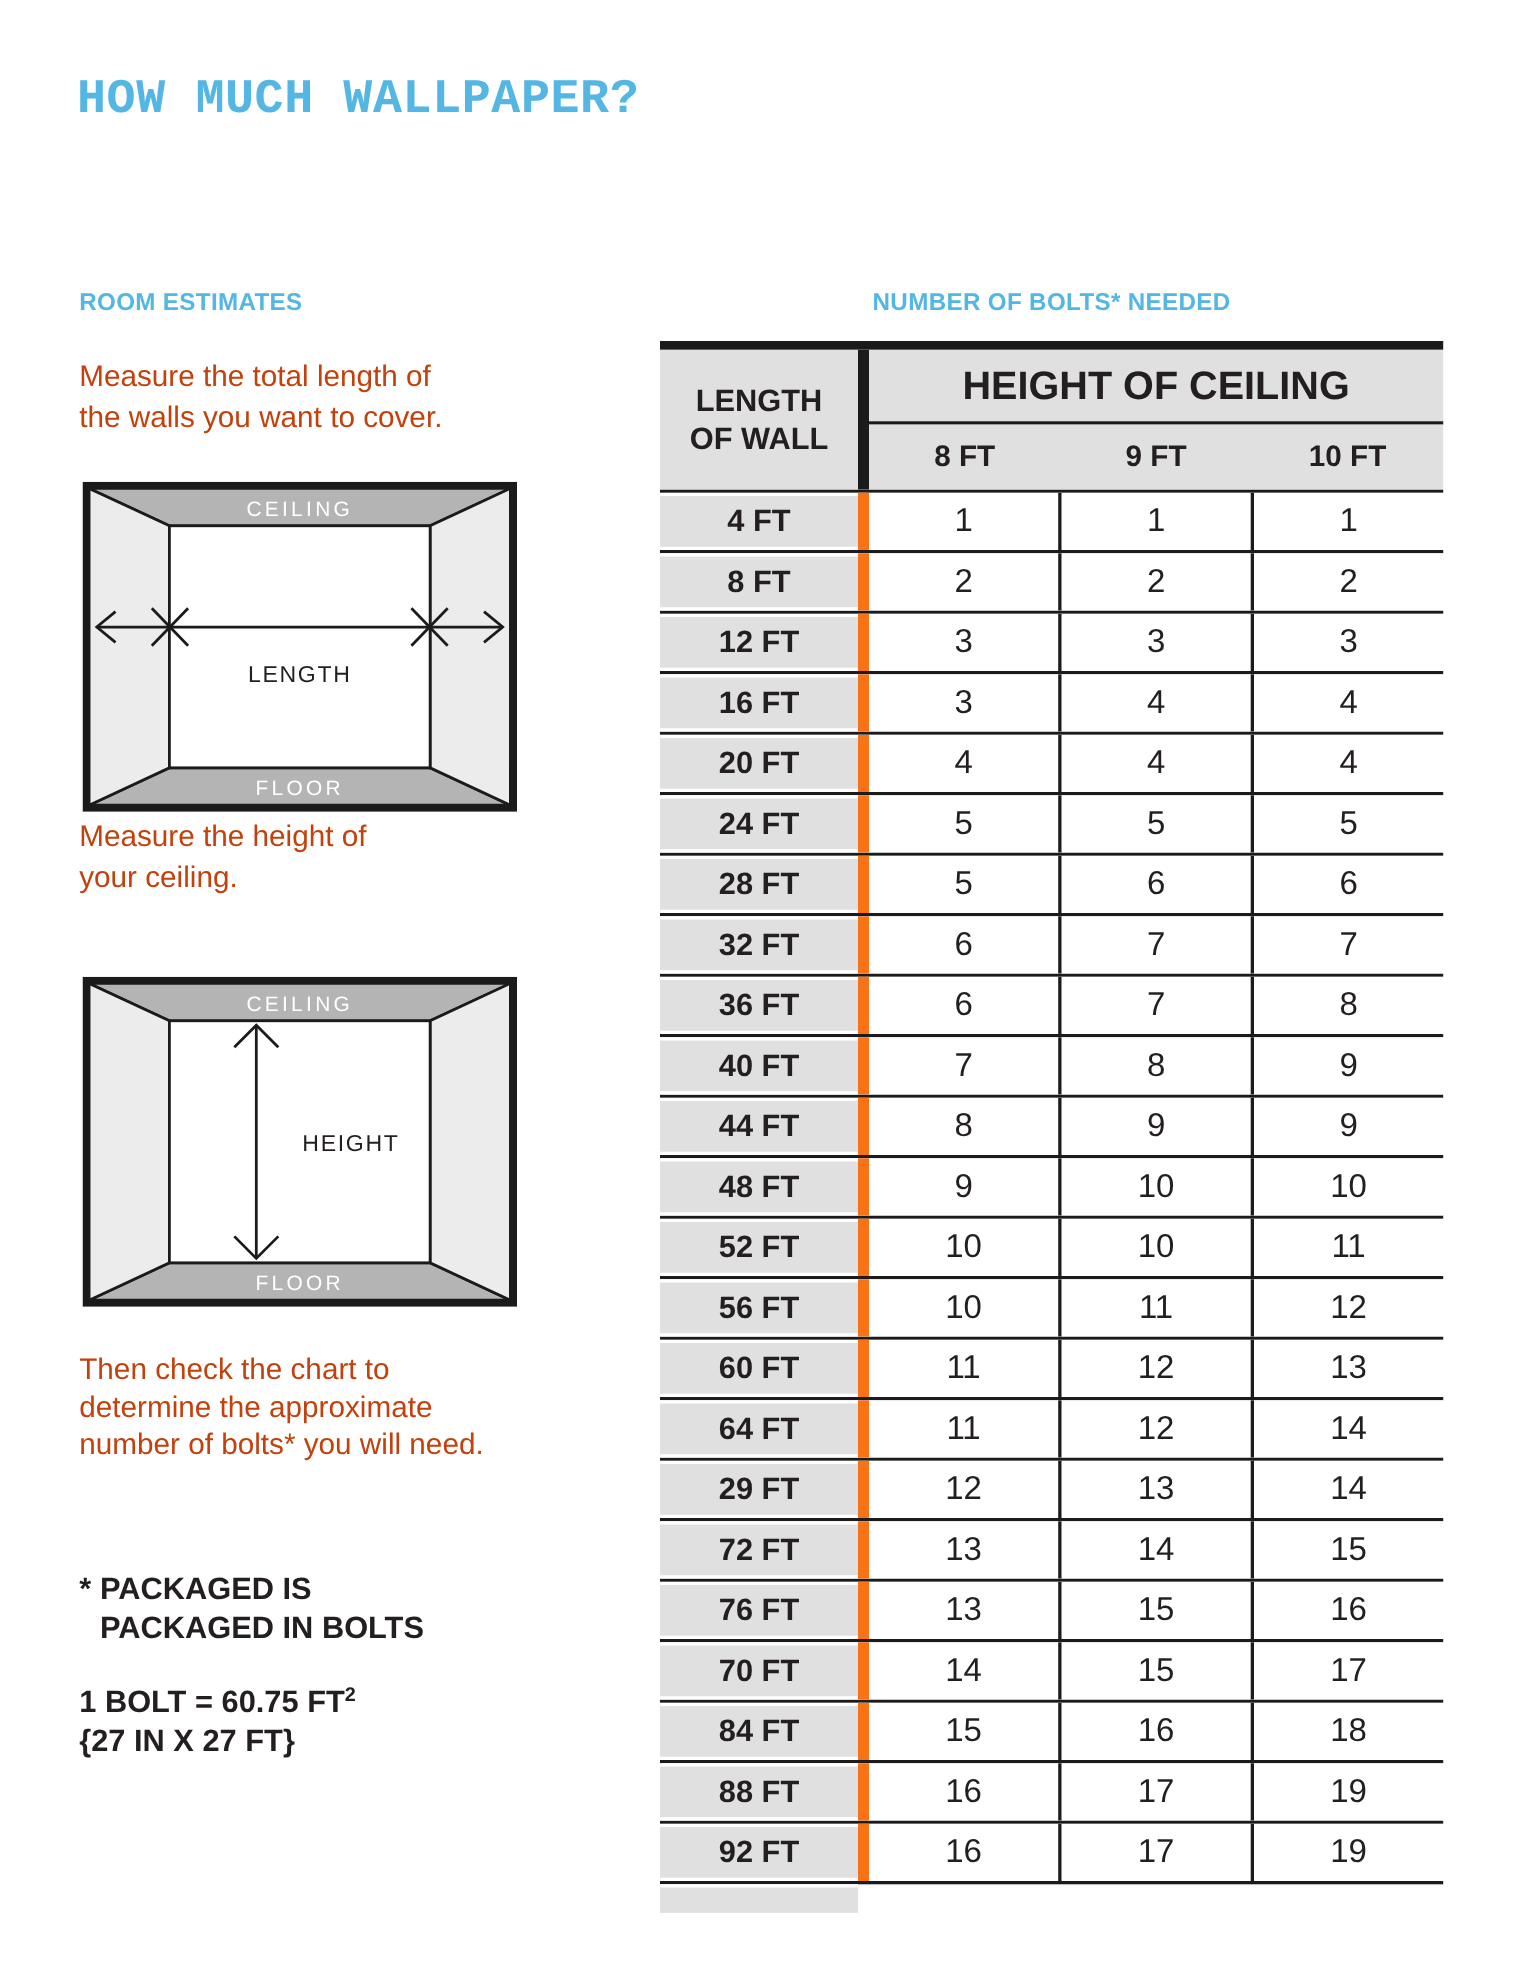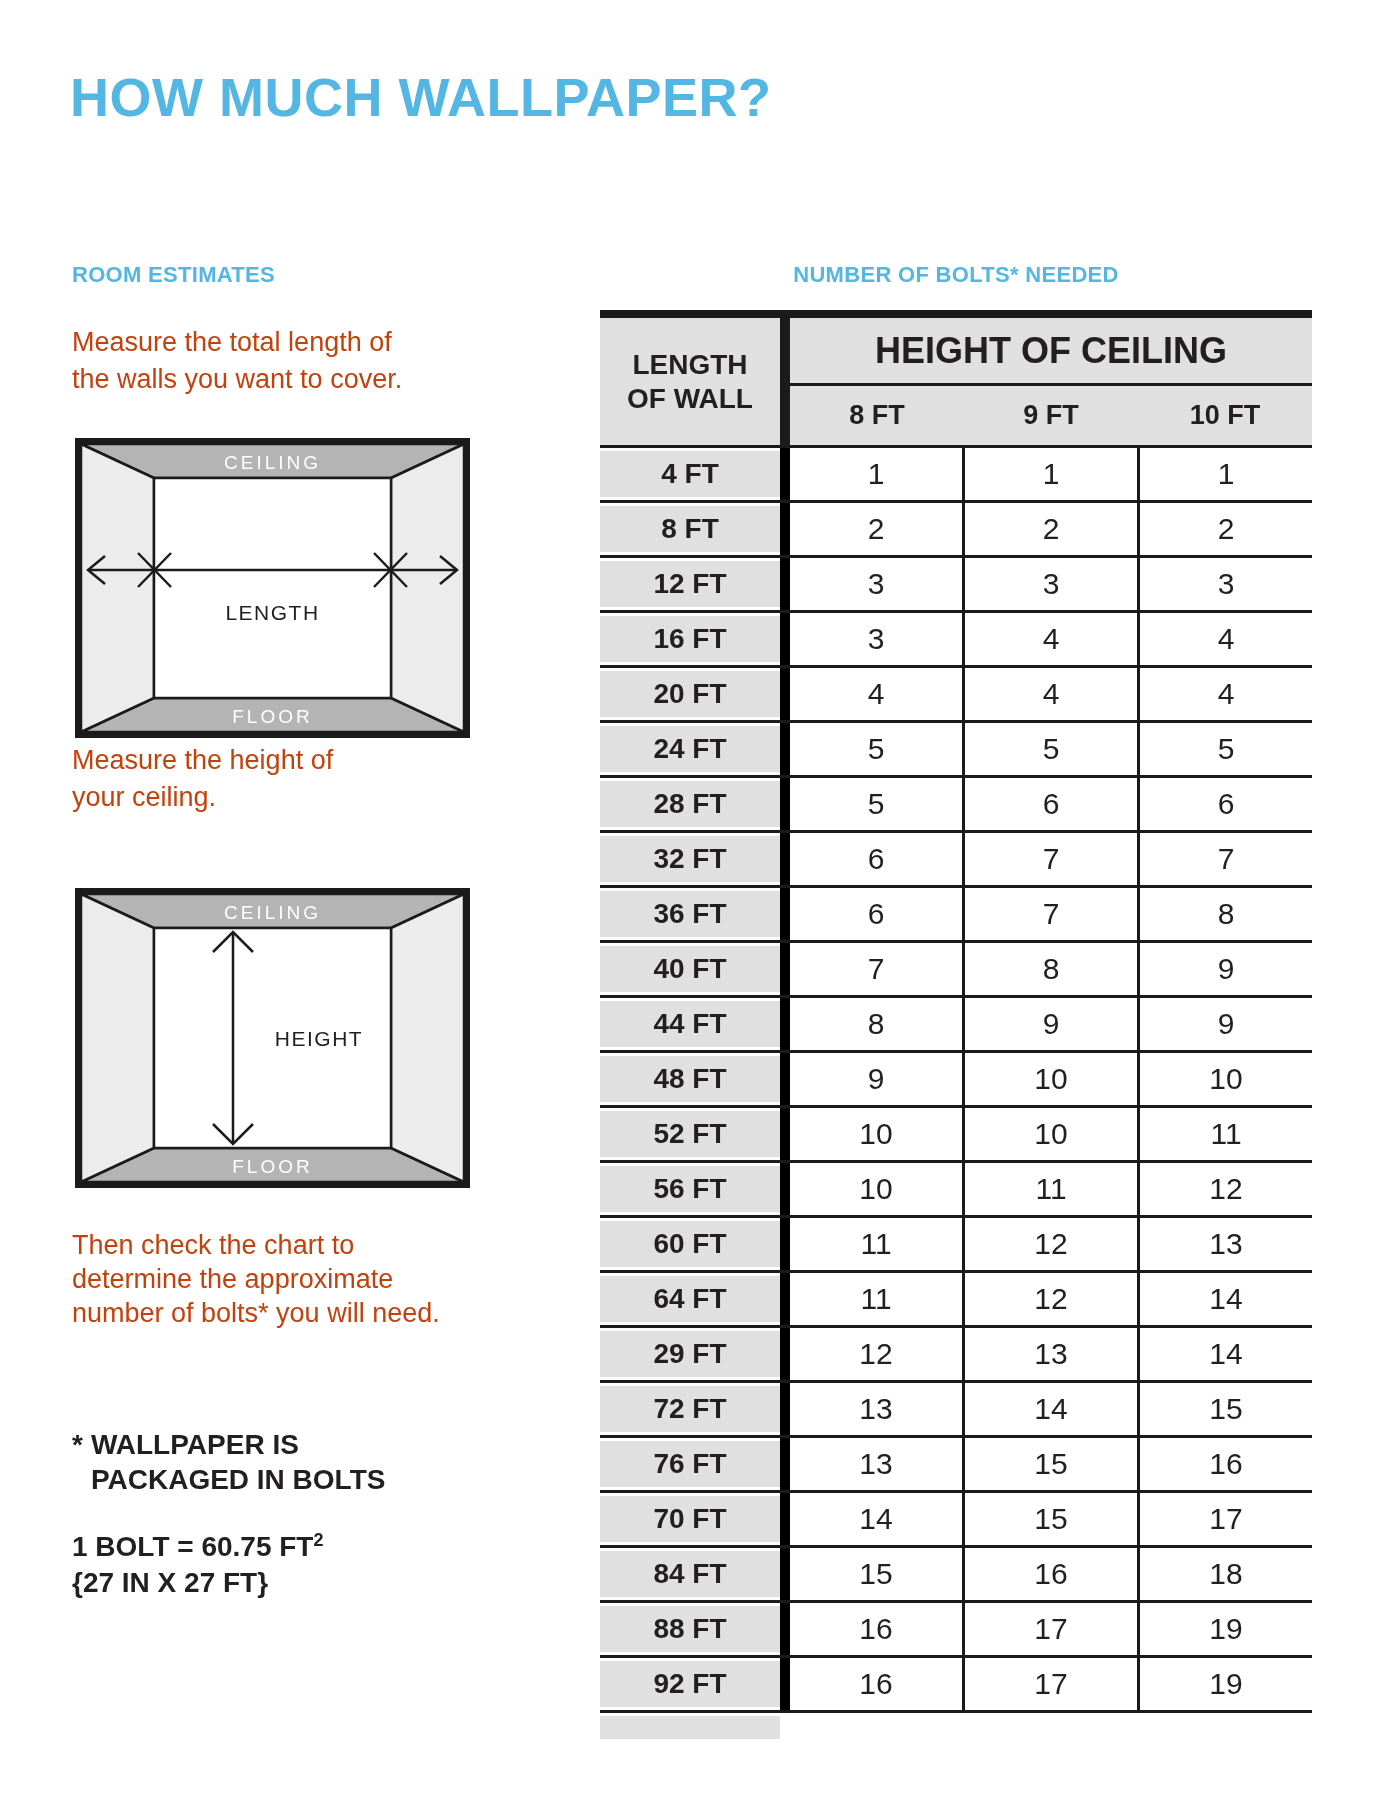--- a/index.html
+++ b/index.html
@@ -10,24 +10,25 @@
     height: 1800px;
     background: #ffffff;
     font-family: "Liberation Sans", "DejaVu Sans", sans-serif;
     color: #231f20;
     overflow: hidden;
   }
   .abs { position: absolute; }
 
   .page-title {
     left: 70px; top: 66px;
-    font-size: 54px;
+    font-size: 44px;
     font-weight: bold;
     color: #53b6e3;
     letter-spacing: 0.5px;
+    font-family: Liberation Mono, monospace;
   }
   .blue-heading {
     font-size: 22px;
     font-weight: bold;
     color: #53b6e3;
     letter-spacing: 0.3px;
   }
   .room-estimates-heading { left: 72px; top: 262px; }
   .table-heading { left: 600px; top: 262px; width: 712px; text-align: center; }
 
@@ -98,21 +99,21 @@
     font-size: 27px; font-weight: bold;
   }
   .data-row {
     display: flex;
     height: 55px;
     border-bottom: 3px solid #1b1b1b;
   }
   .row-label {
     width: 190px;
     background: #e0e0e0;
-    border-right: 10px solid #000000;
+    border-right: 10px solid #f97316;
     display: flex; align-items: center; justify-content: center;
     font-size: 28px; font-weight: bold;
     box-shadow: inset 0 3px 0 #ffffff, inset 0 -3px 0 #ffffff;
   }
   .bolt-cell {
     flex: 1;
     background: #ffffff;
     display: flex; align-items: center; justify-content: center;
     font-size: 30px;
   }
@@ -182,21 +183,21 @@
 
   <div class="abs body-text para3">
     <div>Then check the chart to</div>
     <div>determine the approximate</div>
     <div>number of bolts* you will need.</div>
   </div>
 
   <div class="abs footnote">
     <span class="star">*</span>
     <span>
-      <div>WALLPAPER IS</div>
+      <div>PACKAGED IS</div>
       <div>PACKAGED IN BOLTS</div>
     </span>
   </div>
 
   <div class="abs bolt-info">
     <div><span>1 BOLT = 60.75 FT</span><sup>2</sup></div>
     <div>{27 IN X 27 FT}</div>
   </div>
 
   <div class="abs blue-heading table-heading">NUMBER OF BOLTS* NEEDED</div>

